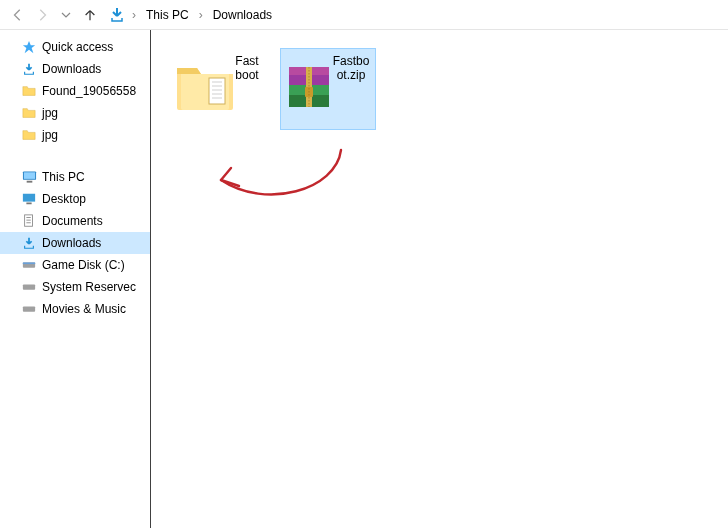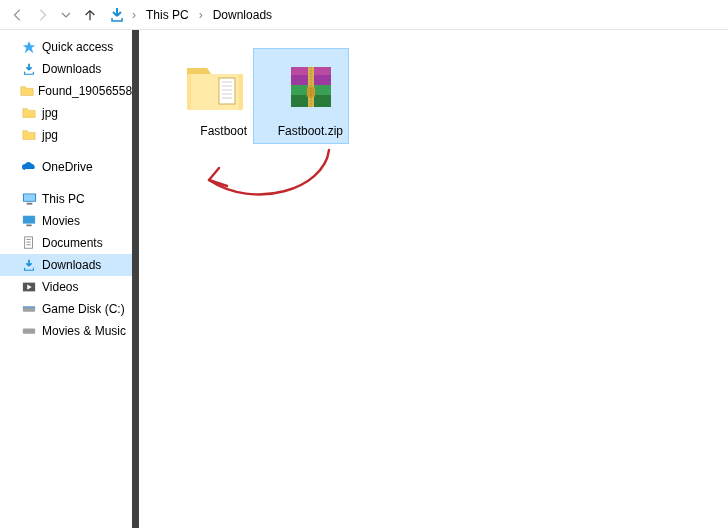--- a/index.html
+++ b/index.html
@@ -5,30 +5,30 @@
 * { margin: 0; padding: 0; box-sizing: border-box; font-family: "Segoe UI", Tahoma, sans-serif; font-size: 12px; }
 body { width: 728px; height: 528px; background: #fff; overflow: hidden; display: flex; flex-direction: column; }
 .toolbar { height: 30px; display: flex; align-items: center; padding: 0 6px; border-bottom: 1px solid #e5e5e5; }
 .nav-btn { width: 24px; height: 24px; display: flex; align-items: center; justify-content: center; color: #777; cursor: default; }
 .nav-btn.enabled { color: #333; }
 .breadcrumb { display: flex; align-items: center; margin-left: 6px; gap: 2px; }
 .bc-icon { width: 18px; height: 18px; display: flex; align-items: center; justify-content: center; }
 .bc-sep { color: #888; padding: 0 4px; }
 .bc-seg { padding: 2px 4px; cursor: default; }
 .main { display: flex; flex: 1; overflow: hidden; }
-.sidebar { width: 139px; border-right: 7px solid #404040; overflow: hidden; padding-top: 6px; }
+.sidebar { width: 151px; border-right: 1px solid #404040; overflow: hidden; padding-top: 6px; }
 .tree-item { display: flex; align-items: center; height: 22px; padding-left: 8px; cursor: default; white-space: nowrap; }
 .tree-item.selected { background: #cce8ff; }
 .tree-item .tw { width: 12px; display: inline-block; }
 .tree-item .ic { width: 18px; height: 18px; display: flex; align-items: center; justify-content: center; margin-right: 4px; }
 .tree-item.child { padding-left: 20px; }
 .tree-group-gap { height: 10px; }
 .content { flex: 1; position: relative; padding: 18px; display: flex; align-items: flex-start; gap: 0; }
-.file-item { width: 96px; display: flex; flex-direction: column; align-items: flex-end; padding: 6px; cursor: default; }
-.file-item.selected { background: #cce8ff; border: 1px solid #99d1ff; padding: 5px; }
+.file-item { width: 96px; display: flex; flex-direction: row; align-items: flex-start; padding: 6px; cursor: default; }
+.file-item.selected { background: #cce8ff; border: 1px solid #99d1ff; padding: 5px; margin-left: 15px; }
 .file-icon { width: 64px; height: 64px; display: flex; align-items: center; justify-content: center; margin-bottom: 6px; }
 .file-label { text-align: center; word-break: break-word; max-width: 90px; }
 .annotation { position: absolute; pointer-events: none; }
 </style>
 </head>
 <body>
 
 <div class="toolbar">
   <div class="nav-btn">
     <svg width="14" height="14" viewBox="0 0 16 16">
@@ -106,29 +106,20 @@
       <span class="ic">
         <svg width="14" height="14" viewBox="0 0 16 16">
             <path d="M1 3h5l1 2h8v8H1z" fill="#ffd869" stroke="#d6a93a" stroke-width="0.5"></path>
           </svg>
       </span>
       <span>jpg</span>
     </div>
 
     <div class="tree-group-gap"></div>
 
-    <div class="tree-item">
-      <span class="tw"></span>
-      <span class="ic">
-        <svg width="16" height="14" viewBox="0 0 16 12">
-            <path d="M4 9a3 3 0 010-6 4 4 0 017 0 3 3 0 012 5H4z" fill="#0a78d4"></path>
-          </svg>
-      </span>
-      <span>OneDrive</span>
-    </div>
 
     <div class="tree-group-gap"></div>
 
     <div class="tree-item">
       <span class="tw"></span>
       <span class="ic">
         <svg width="15" height="14" viewBox="0 0 16 14">
             <rect x="1" y="1" width="14" height="9" rx="1" fill="#2a83c4"></rect>
             <rect x="2" y="2" width="12" height="7" fill="#8fd1ff"></rect>
             <rect x="5" y="11" width="6" height="2" fill="#777"></rect>
@@ -136,21 +127,21 @@
       </span>
       <span>This PC</span>
     </div>
     <div class="tree-item child">
       <span class="ic">
           <svg width="14" height="14" viewBox="0 0 16 14">
             <rect x="1" y="1" width="14" height="9" fill="#3a9cd8"></rect>
             <rect x="5" y="11" width="6" height="2" fill="#777"></rect>
           </svg>
         </span>
-      <span>Movies</span>
+      <span>Desktop</span>
     </div>
     <div class="tree-item child">
       <span class="ic">
           <svg width="14" height="14" viewBox="0 0 16 16">
             <rect x="3" y="1" width="9" height="13" fill="#fff" stroke="#888"></rect>
             <path d="M5 4h5M5 7h5M5 10h5" stroke="#888"></path>
           </svg>
         </span>
       <span>Documents</span>
     </div>
@@ -158,35 +149,34 @@
       <span class="ic">
           <svg width="14" height="14" viewBox="0 0 16 16">
             <path d="M8 2v7M8 9L5 6M8 9l3-3" stroke="#1e90d6" stroke-width="2" fill="none"></path>
             <path d="M3 11v3h10v-3" stroke="#1e90d6" stroke-width="1.3" fill="none"></path>
           </svg>
         </span>
       <span>Downloads</span>
     </div>
     <div class="tree-item child">
       <span class="ic">
-          <svg width="14" height="14" viewBox="0 0 16 16">
-            <rect x="1" y="3" width="14" height="10" fill="#555"></rect>
-            <path d="M6 5l5 3-5 3z" fill="#fff"></path>
-          </svg>
-        </span>
-      <span>Videos</span>
-    </div>
-    <div class="tree-item child">
-      <span class="ic">
           <svg width="14" height="14" viewBox="0 0 16 12">
             <rect x="1" y="3" width="14" height="6" rx="1" fill="#a0a0a0"></rect>
             <rect x="1" y="3" width="14" height="2" fill="#6aa0d8"></rect>
           </svg>
         </span>
       <span>Game Disk (C:)</span>
+    </div>
+    <div class="tree-item child">
+      <span class="ic">
+          <svg width="14" height="14" viewBox="0 0 16 12">
+            <rect x="1" y="3" width="14" height="6" rx="1" fill="#a0a0a0"></rect>
+          </svg>
+        </span>
+      <span>System Reservec</span>
     </div>
     <div class="tree-item child">
       <span class="ic">
           <svg width="14" height="14" viewBox="0 0 16 12">
             <rect x="1" y="3" width="14" height="6" rx="1" fill="#a0a0a0"></rect>
           </svg>
         </span>
       <span>Movies &amp; Music</span>
     </div>
   </div>

